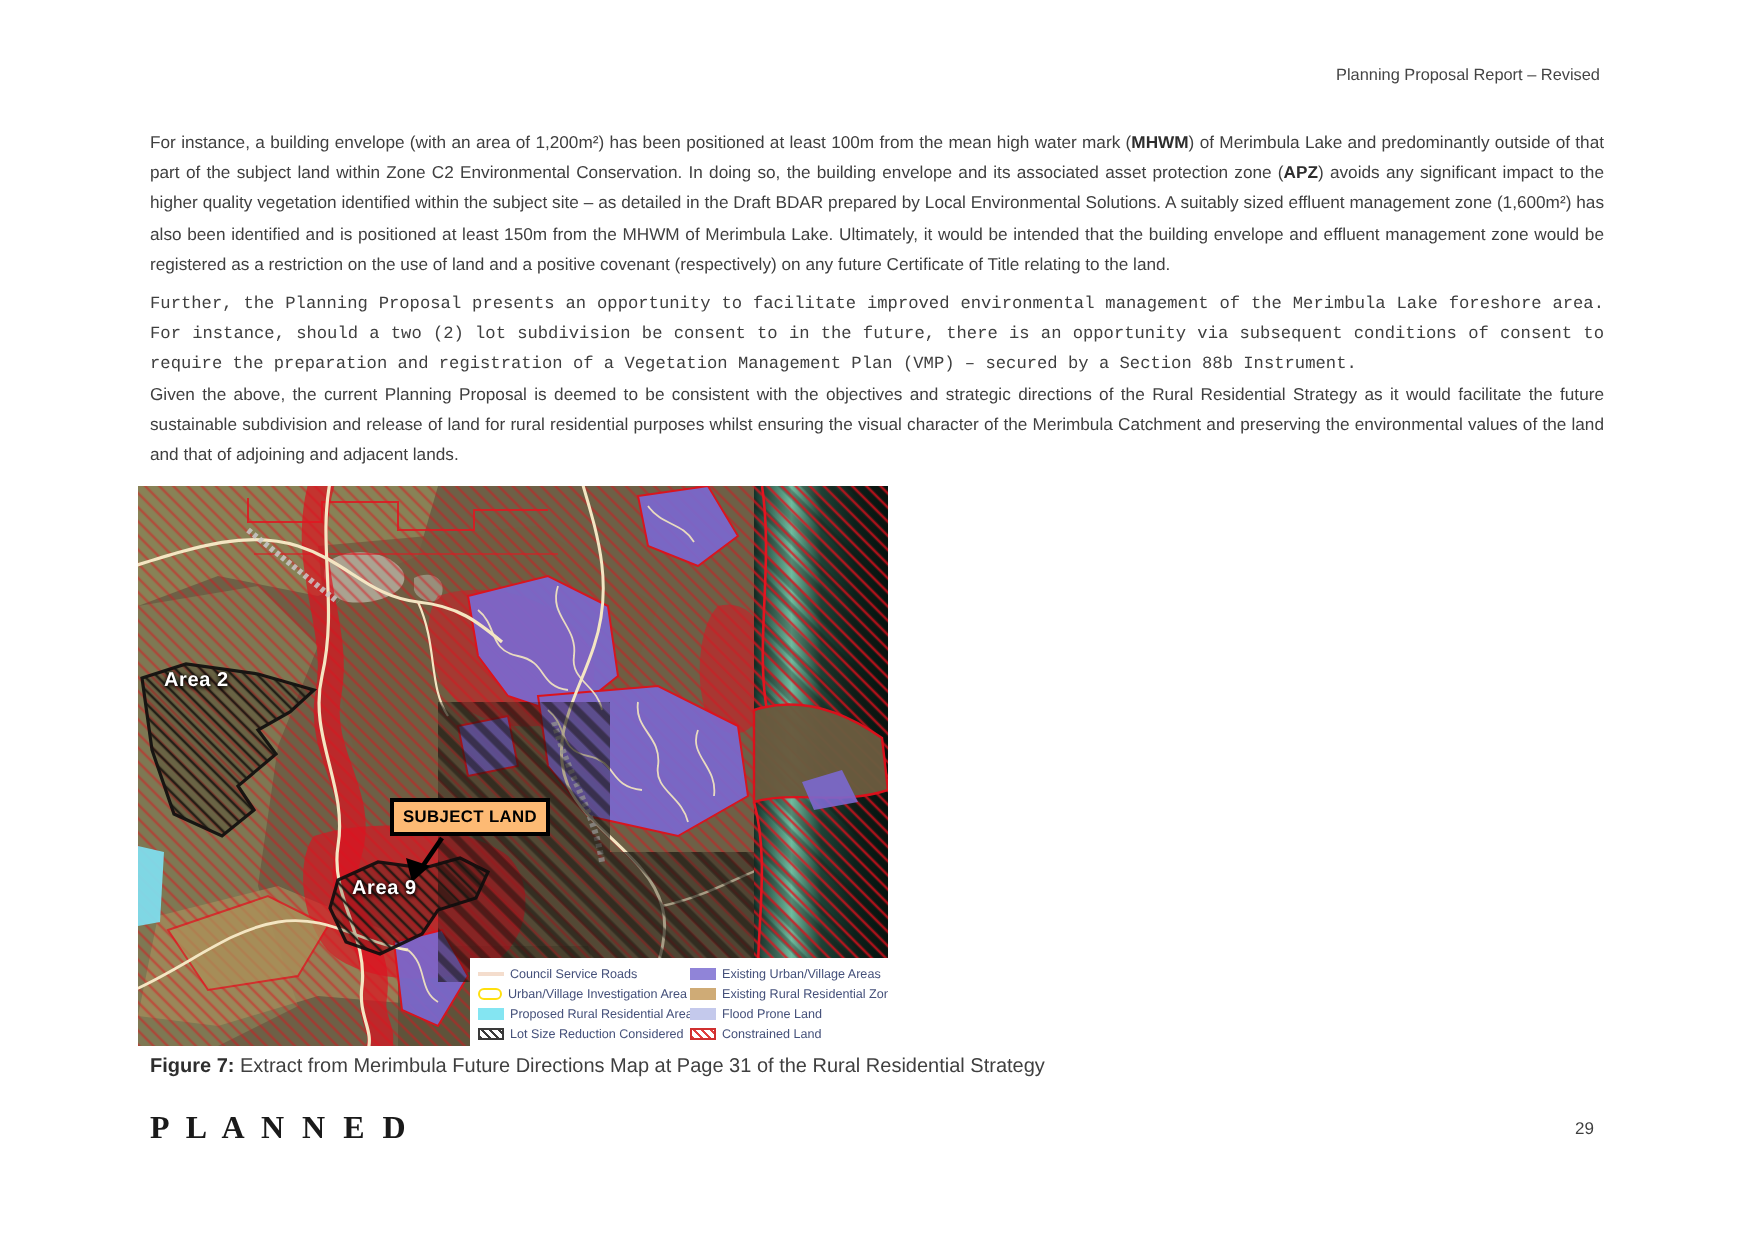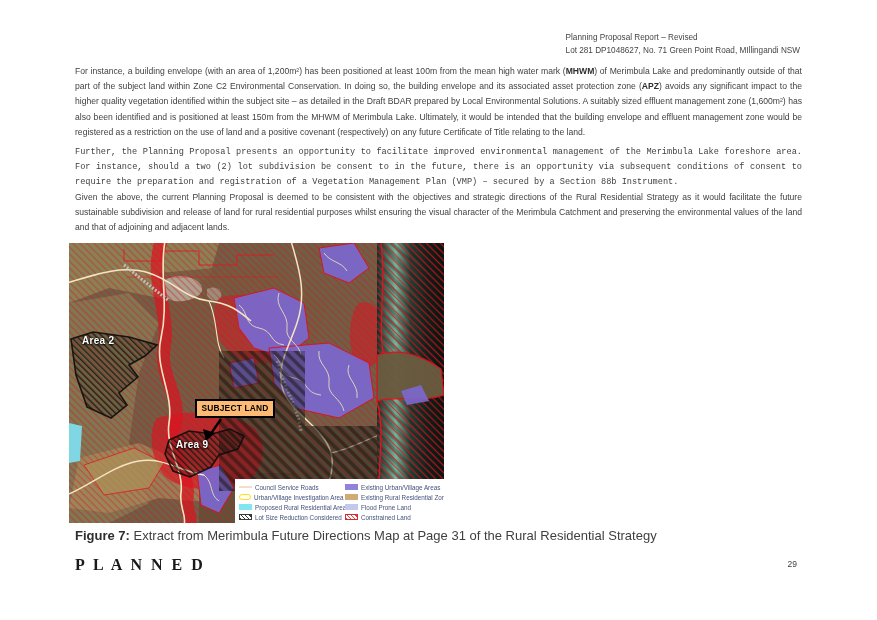--- a/index.html
+++ b/index.html
@@ -48,40 +48,39 @@
   .sw-road{height:2.5px;background:#f4ddcd;}
   .sw-invest{width:12px;border:1.8px solid #ffdf0e;border-radius:3px;background:#fff;}
   .sw-proposed{background:#84e5f2;}
   .sw-lotsize{border:1px solid #3a3a3a;background:repeating-linear-gradient(45deg,#3a3a3a 0 1px,#ffffff 1px 3px);}
   .sw-urban{background:#9084d8;}
   .sw-ruralzone{background:#cfab76;}
   .sw-flood{background:#c4c9ec;}
   .sw-constrained{border:1px solid #d03030;background:repeating-linear-gradient(45deg,#e04040 0 1px,#ffffff 1px 3px);}
   .llabel{white-space:nowrap;}
   .caption{
-    position:absolute;left:75px;top:528px;font-size:13px;color:#3f3f3f;
+    position:absolute;left:75px;top:528px;font-size:10px;color:#3f3f3f;
   }
   .caption b{color:#2e2e2e;}
   .brand{
     position:absolute;left:75px;top:556px;
     font-family:"Liberation Serif","DejaVu Serif",serif;
     font-size:16px;font-weight:bold;color:#1a1a1a;letter-spacing:2.5px;
   }
   .pagenum{
     position:absolute;right:80px;top:559px;font-size:8.5px;color:#3f3f3f;
   }
 </style>
 </head>
 <body>
 
 <div class="page">
 
   <div class="header">
     <div>Planning Proposal Report – Revised</div>
-    <div>Lot 281 DP1048627, No. 71 Green Point Road, MIllingandi NSW</div>
   </div>
 
   <p class="body-p p1"><span>For instance, a building envelope (with an area of 1,200m²) has been positioned at least 100m from the mean high water mark (</span><b>MHWM</b><span>) of Merimbula Lake and predominantly outside of that part of the subject land within Zone C2 Environmental Conservation. In doing so, the building envelope and its associated asset protection zone (</span><b>APZ</b><span>) avoids any significant impact to the higher quality vegetation identified within the subject site – as detailed in the Draft BDAR prepared by Local Environmental Solutions. A suitably sized effluent management zone (1,600m²) has also been identified and is positioned at least 150m from the MHWM of Merimbula Lake. Ultimately, it would be intended that the building envelope and effluent management zone would be registered as a restriction on the use of land and a positive covenant (respectively) on any future Certificate of Title relating to the land.</span></p>
 
   <p class="body-p p2">Further, the Planning Proposal presents an opportunity to facilitate improved environmental management of the Merimbula Lake foreshore area. For instance, should a two (2) lot subdivision be consent to in the future, there is an opportunity via subsequent conditions of consent to require the preparation and registration of a Vegetation Management Plan (VMP) – secured by a Section 88b Instrument.</p>
 
   <p class="body-p p3">Given the above, the current Planning Proposal is deemed to be consistent with the objectives and strategic directions of the Rural Residential Strategy as it would facilitate the future sustainable subdivision and release of land for rural residential purposes whilst ensuring the visual character of the Merimbula Catchment and preserving the environmental values of the land and that of adjoining and adjacent lands.</p>
 
   <div class="map">
     <svg width="375" height="280" viewBox="0 0 375 280">

